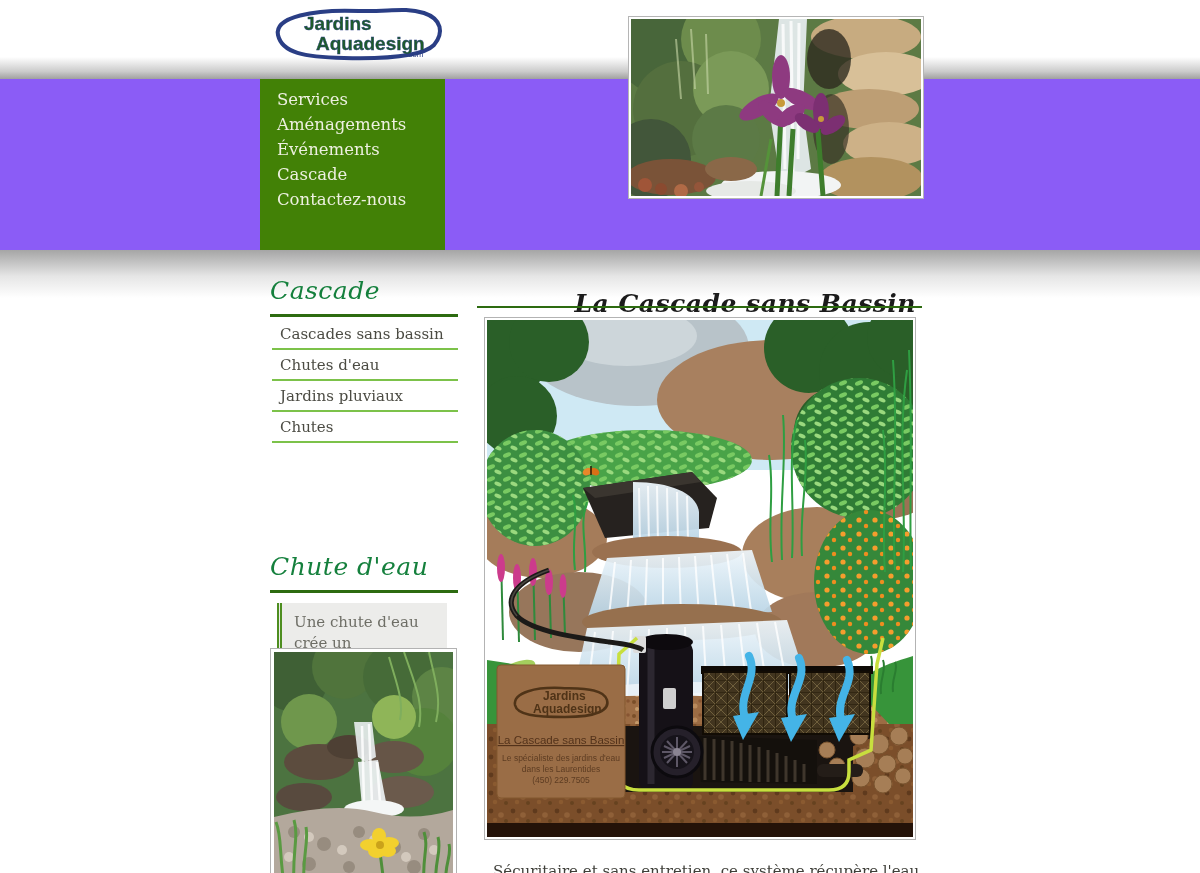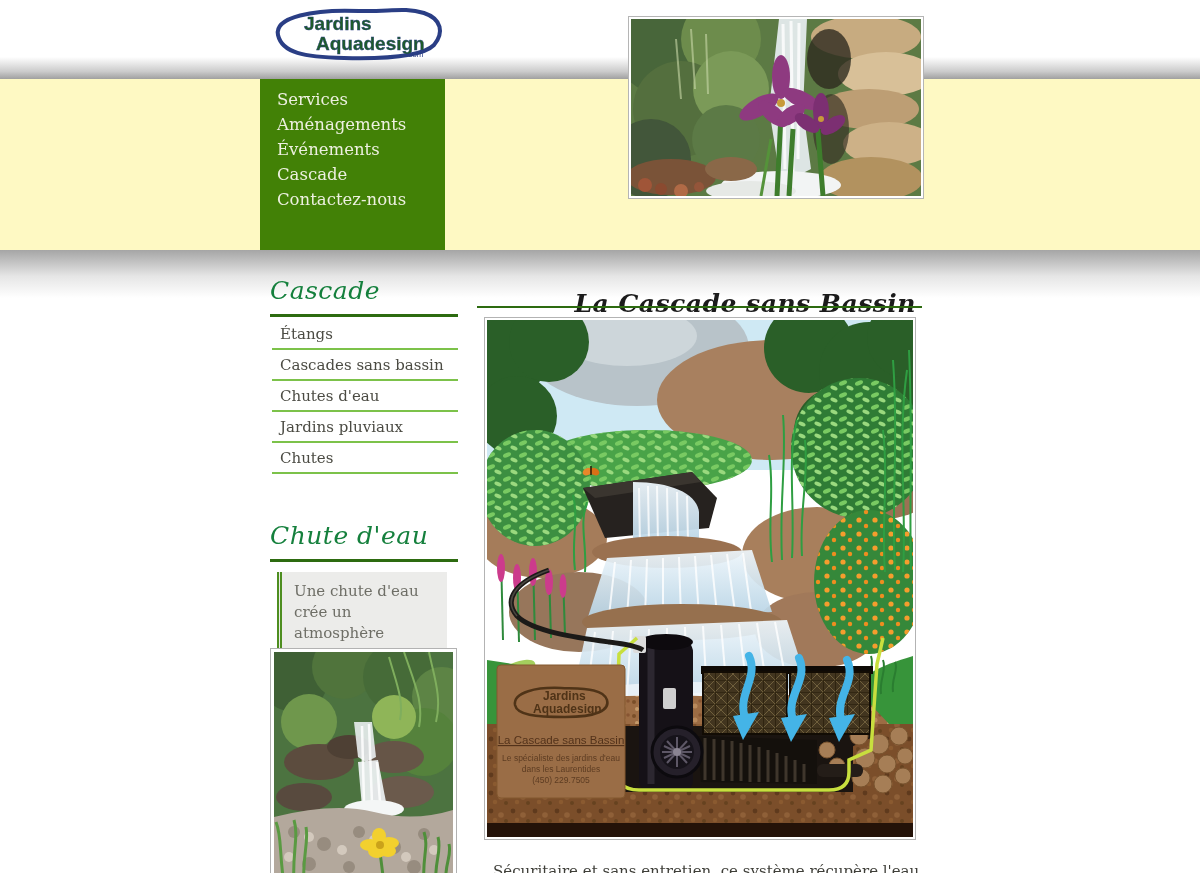--- a/index.html
+++ b/index.html
@@ -2,21 +2,21 @@
 <html><head>
 <meta charset="utf-8">
 <style>
   html,body{margin:0;padding:0;background:#fff;}
   .page{position:relative;width:1200px;height:873px;background:#ffffff;overflow:hidden;
         font-family:"DejaVu Serif",serif;}
 
   
   .band-shadow-top{position:absolute;left:0;top:57px;width:100%;height:22px;
         background:linear-gradient(to bottom,#ffffff 0%,#cccccc 65%,#a0a0a0 100%);}
-  .band{position:absolute;left:0;top:79px;width:100%;height:171px;background:#fef9c3;}
+  .band{position:absolute;left:0;top:79px;width:100%;height:171px;background:#8b5cf6;}
   .band-shadow-bottom{position:absolute;left:0;top:250px;width:100%;height:48px;
         background:linear-gradient(to bottom,#a5a5a5 0%,#e6e6e6 55%,#ffffff 100%);}
   .menu-col{position:absolute;left:260px;top:0;width:185px;height:171px;background:#428106;}
   .menu-col ul{list-style:none;margin:0;padding:8px 0 0 17px;}
   .menu-col li{font-size:16.5px;line-height:25px;color:#edf0e0;cursor:pointer;}
 
   .logo{position:absolute;left:264px;top:5px;width:182px;height:58px;}
 
   .hero-photo{position:absolute;left:628px;top:16px;width:296px;height:183px;
         background:#fff;border:1px solid #b5b5b5;padding:2px;box-sizing:border-box;z-index:5;}
@@ -24,21 +24,21 @@
   
   .script{font-family:"DejaVu Serif",serif;font-style:italic;}
   .sec{position:absolute;width:188px;}
   .sec h2{margin:0;font-size:25px;line-height:30px;font-weight:normal;color:#15803d;letter-spacing:.5px;}
   .rule3{height:3px;background:#2d6b10;margin-top:8px;}
   .rule2{height:2px;background:#2d6b10;}
   .sec-cascade{left:270px;top:276px;}
   .side-list{list-style:none;margin:2px 0 0 2px;padding:0;}
   .side-list li{height:29px;line-height:31px;border-bottom:2px solid #7cc24a;
         font-size:15px;color:#4b4b43;padding-left:8px;cursor:pointer;}
-  .sec-chute{left:270px;top:521px;}
+  .sec-chute{left:270px;top:552px;}
   .quote{margin:10px 0 0 7px;width:141px;background:#ececea;border-left:5px double #4e8e20;
         padding:9px 12px 9px 12px;font-size:15px;line-height:21px;color:#6e6e66;}
   .side-photo{position:absolute;left:270px;top:648px;width:187px;height:240px;background:#fff;
         border:1px solid #b2b2b2;padding:3px;box-sizing:border-box;}
 
   
   .main-title{position:absolute;left:477px;top:272px;width:439px;text-align:right;
         font-size:25px;color:#1b1b1b;letter-spacing:.5px;}
   .main-rule{position:absolute;left:477px;top:306px;width:445px;}
   .diagram{position:absolute;left:484px;top:317px;width:432px;height:523px;background:#fff;
@@ -127,21 +127,20 @@
         <circle cx="150" cy="84" r="4" fill="#c79a3a"></circle>
           <circle cx="190" cy="100" r="3" fill="#c79a3a"></circle>
       </g>
     </svg>
   </div>
 
   <div class="sec sec-cascade">
     <h2 class="script">Cascade</h2>
     <div class="rule3"></div>
     <ul class="side-list">
-      <li>Étangs</li>
       <li>Cascades sans bassin</li>
       <li>Chutes d'eau</li>
       <li>Jardins pluviaux</li>
       <li>Chutes</li>
     </ul>
   </div>
 
   <div class="sec sec-chute">
     <h2 class="script">Chute d'eau</h2>
     <div class="rule3"></div>

